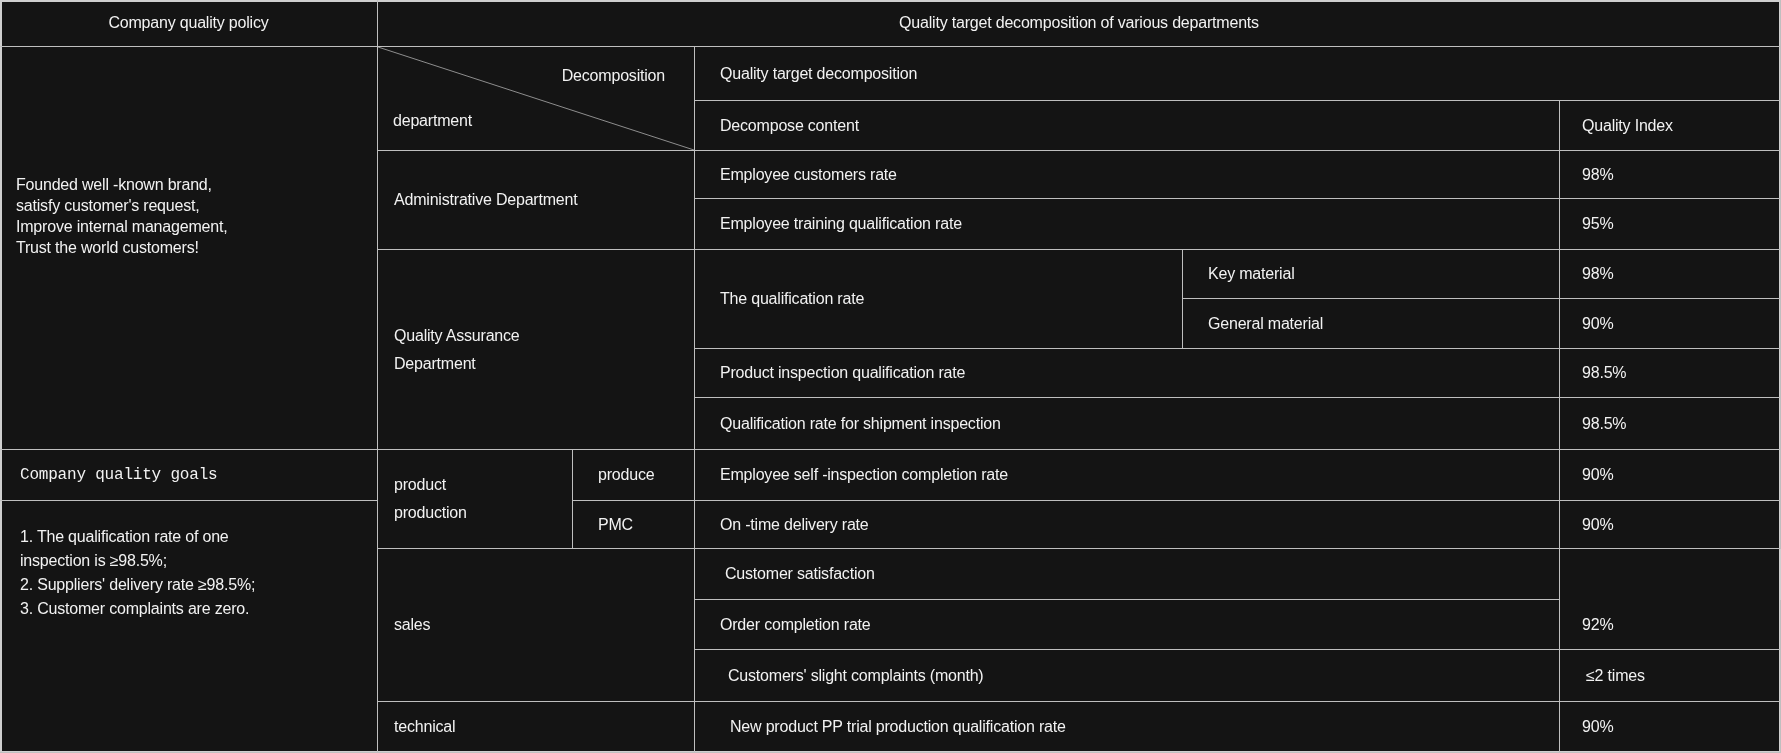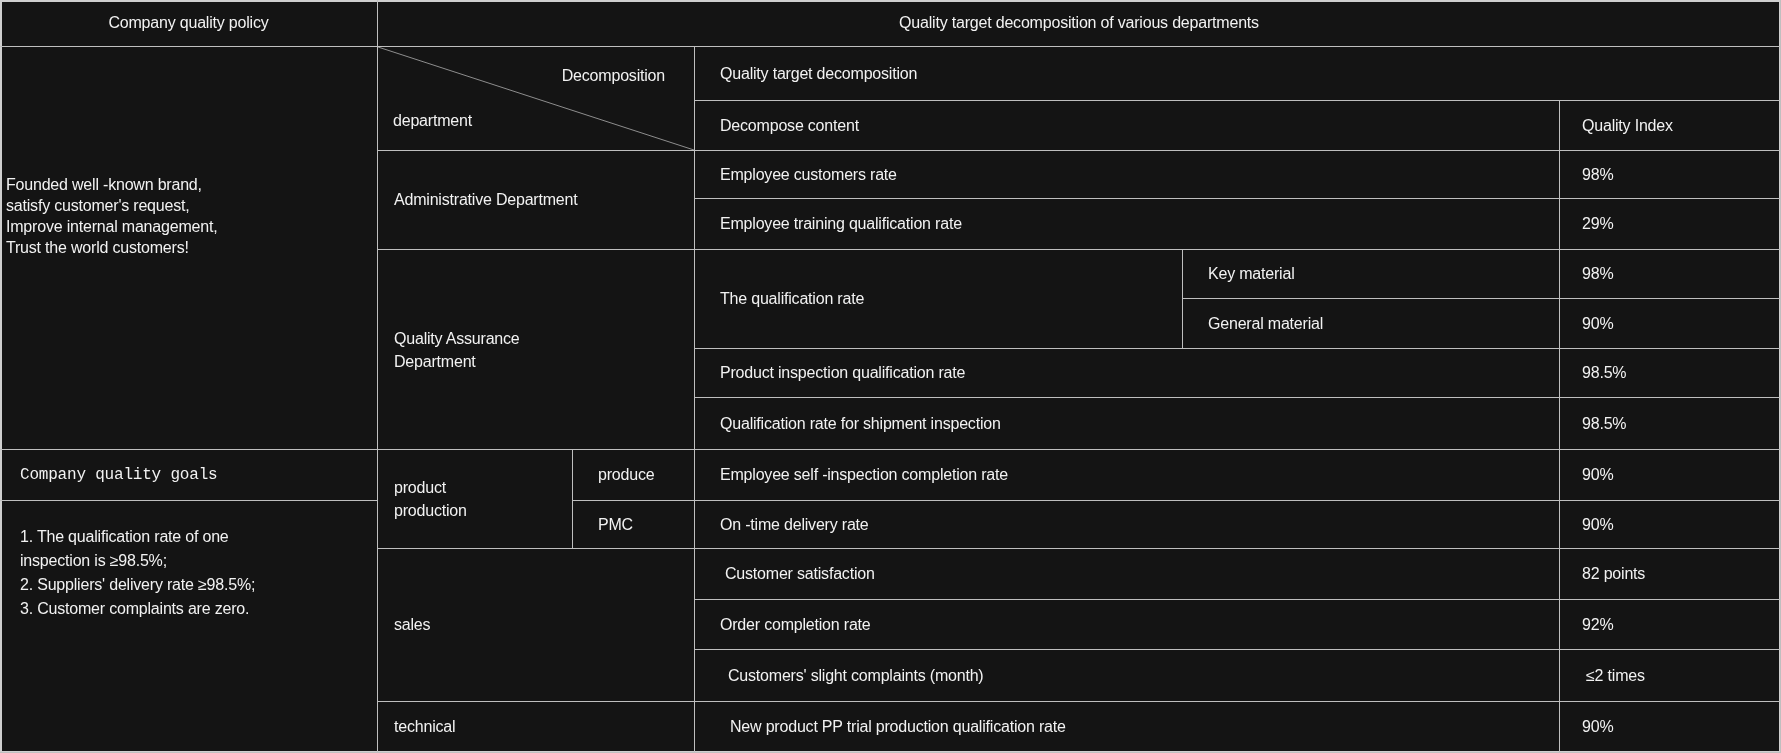--- a/index.html
+++ b/index.html
@@ -32,23 +32,23 @@
     border-right:1px solid var(--line);
     border-bottom:1px solid var(--line);
     padding-left:25px;
     overflow:hidden;
   }
   .center{justify-content:center;padding-left:0;}
   .pl16{padding-left:16px;}
   .pl20{padding-left:20px;font-family:Liberation Mono, monospace;}
   .pre{white-space:pre-line;}
   .blk{display:block;}
-  .policy-txt{padding:127px 18px 0 6px;line-height:21px;}
+  .policy-txt{padding:127px 18px 0 16px;line-height:21px;}
   .goals-txt{padding:24px 18px 0 20px;line-height:24px;}
-  .dept-name{line-height:23px;}
+  .dept-name{line-height:28px;}
   
   .corner svg{position:absolute;left:0;top:0;width:100%;height:100%;display:block;}
   .corner .lbl-top{position:absolute;top:20px;right:29px;}
   .corner .lbl-bottom{position:absolute;bottom:20px;left:15px;}
 </style>
 </head>
 <body>
 
 <div id="table">
 
@@ -74,21 +74,21 @@
   </div>
 
   <div class="cell" style="grid-area:2/4/3/7">Quality target decomposition</div>
   <div class="cell" style="grid-area:3/4/4/6">Decompose content</div>
   <div class="cell" style="grid-area:3/6/4/7;padding-left:22px">Quality Index</div>
 
   <div class="cell pl16" style="grid-area:4/2/6/4">Administrative Department</div>
   <div class="cell" style="grid-area:4/4/5/6">Employee customers rate</div>
   <div class="cell" style="grid-area:4/6/5/7;padding-left:22px">98%</div>
   <div class="cell" style="grid-area:5/4/6/6">Employee training qualification rate</div>
-  <div class="cell" style="grid-area:5/6/6/7;padding-left:22px">29%</div>
+  <div class="cell" style="grid-area:5/6/6/7;padding-left:22px">95%</div>
 
   <div class="cell pl16 pre dept-name" style="grid-area:6/2/10/4">Quality Assurance
 Department</div>
   <div class="cell" style="grid-area:6/4/8/5">The qualification rate</div>
   <div class="cell" style="grid-area:6/5/7/6">Key material</div>
   <div class="cell" style="grid-area:6/6/7/7;padding-left:22px">98%</div>
   <div class="cell" style="grid-area:7/5/8/6">General material</div>
   <div class="cell" style="grid-area:7/6/8/7;padding-left:22px">90%</div>
   <div class="cell" style="grid-area:8/4/9/6">Product inspection qualification rate</div>
   <div class="cell" style="grid-area:8/6/9/7;padding-left:22px">98.5%</div>
@@ -99,21 +99,20 @@
 production</div>
   <div class="cell" style="grid-area:10/3/11/4">produce</div>
   <div class="cell" style="grid-area:10/4/11/6">Employee self -inspection completion rate</div>
   <div class="cell" style="grid-area:10/6/11/7;padding-left:22px">90%</div>
   <div class="cell" style="grid-area:11/3/12/4">PMC</div>
   <div class="cell" style="grid-area:11/4/12/6">On -time delivery rate</div>
   <div class="cell" style="grid-area:11/6/12/7;padding-left:22px">90%</div>
 
   <div class="cell pl16" style="grid-area:12/2/15/4">sales</div>
   <div class="cell" style="grid-area:12/4/13/6;padding-left:30px">Customer satisfaction</div>
-  <div class="cell" style="grid-area:12/6/13/7;padding-left:22px">82 points</div>
   <div class="cell" style="grid-area:13/4/14/6">Order completion rate</div>
   <div class="cell" style="grid-area:13/6/14/7;padding-left:22px">92%</div>
   <div class="cell" style="grid-area:14/4/15/6;padding-left:33px">Customers' slight complaints (month)</div>
   <div class="cell" style="grid-area:14/6/15/7;padding-left:26px">≤2 times</div>
 
   <div class="cell pl16" style="grid-area:15/2/16/4">technical</div>
   <div class="cell" style="grid-area:15/4/16/6;padding-left:35px">New product PP trial production qualification rate</div>
   <div class="cell" style="grid-area:15/6/16/7;padding-left:22px">90%</div>
 
 </div>

